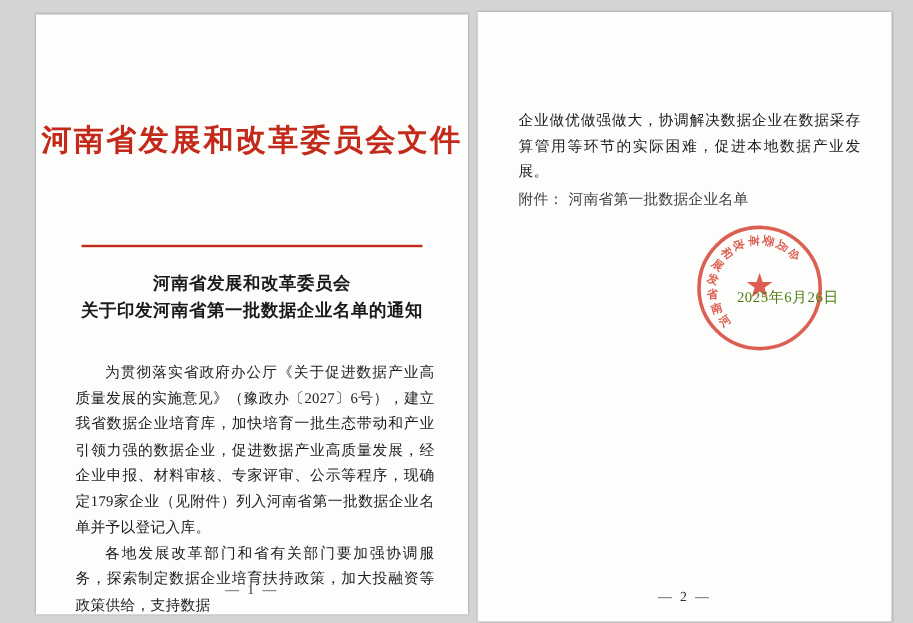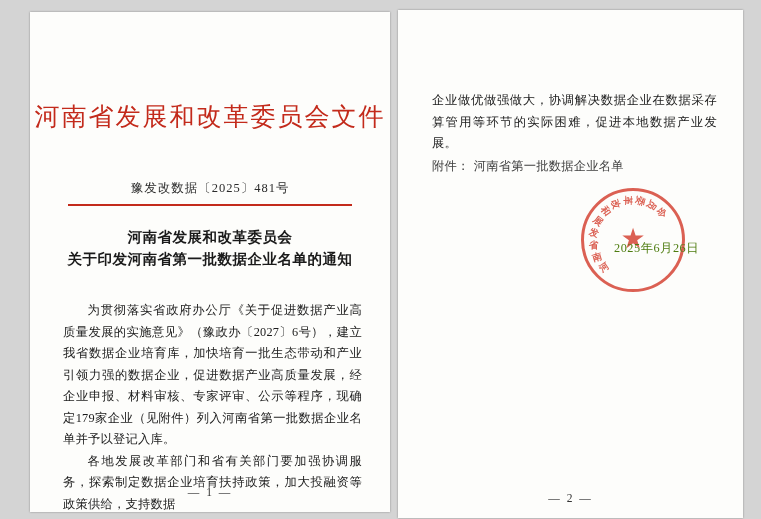--- a/index.html
+++ b/index.html
@@ -39,21 +39,21 @@
   }
   
   .masthead {
     position: absolute;
     left: 0;
     right: 0;
     top: 88px;
     text-align: center;
     color: #c32a1b;
     font-family: "Liberation Serif", "DejaVu Serif", serif;
-    font-weight: normal;
+    font-weight: bold;
     font-size: 25px;
     letter-spacing: 2px;
     white-space: nowrap;
   }
   .doc-number {
     position: absolute;
     left: 0;
     right: 0;
     top: 168px;
     text-align: center;
@@ -187,21 +187,20 @@
 </style>
 </head>
 <body>
 
 <div class="scan">
 
   <div class="page page-left">
 
     <div class="masthead">河南省发展和改革委员会文件</div>
 
-    <div class="doc-number">豫发改数据〔2025〕481号</div>
 
     <div class="red-rule"></div>
 
     <div class="doc-title">
       <div>河南省发展和改革委员会</div>
       <div>关于印发河南省第一批数据企业名单的通知</div>
     </div>
 
     <div class="body-left">
       <p class="indent">为贯彻落实省政府办公厅《关于促进数据产业高质量发展的实施意见》（豫政办〔2027〕6号），建立我省数据企业培育库，加快培育一批生态带动和产业引领力强的数据企业，促进数据产业高质量发展，经企业申报、材料审核、专家评审、公示等程序，现确定179家企业（见附件）列入河南省第一批数据企业名单并予以登记入库。</p>

